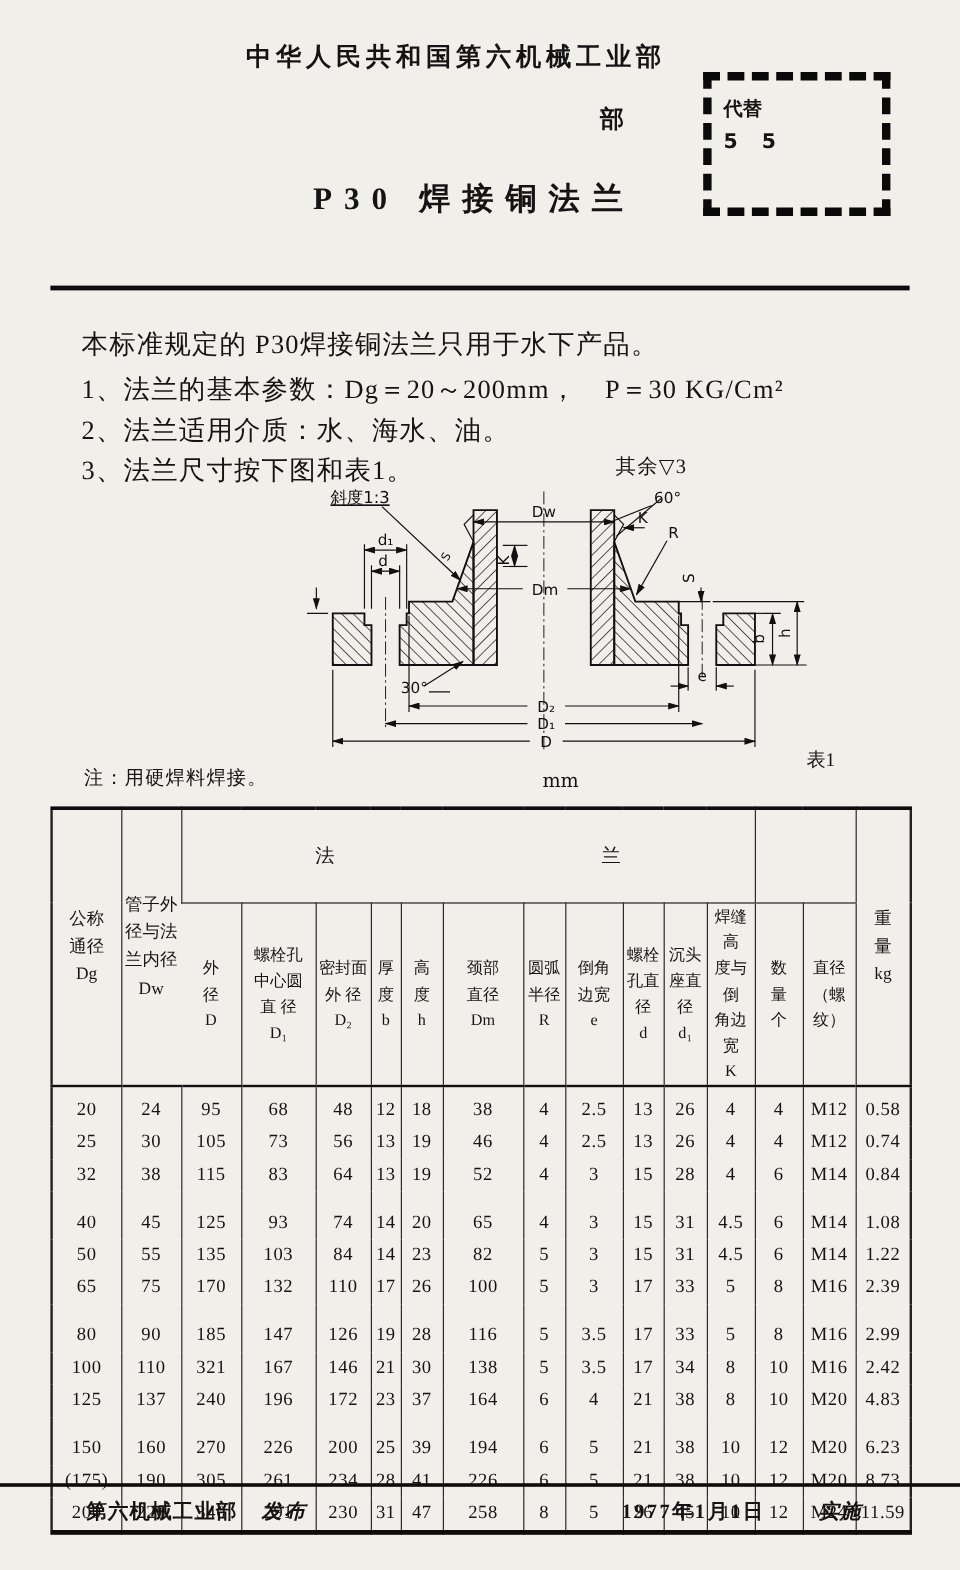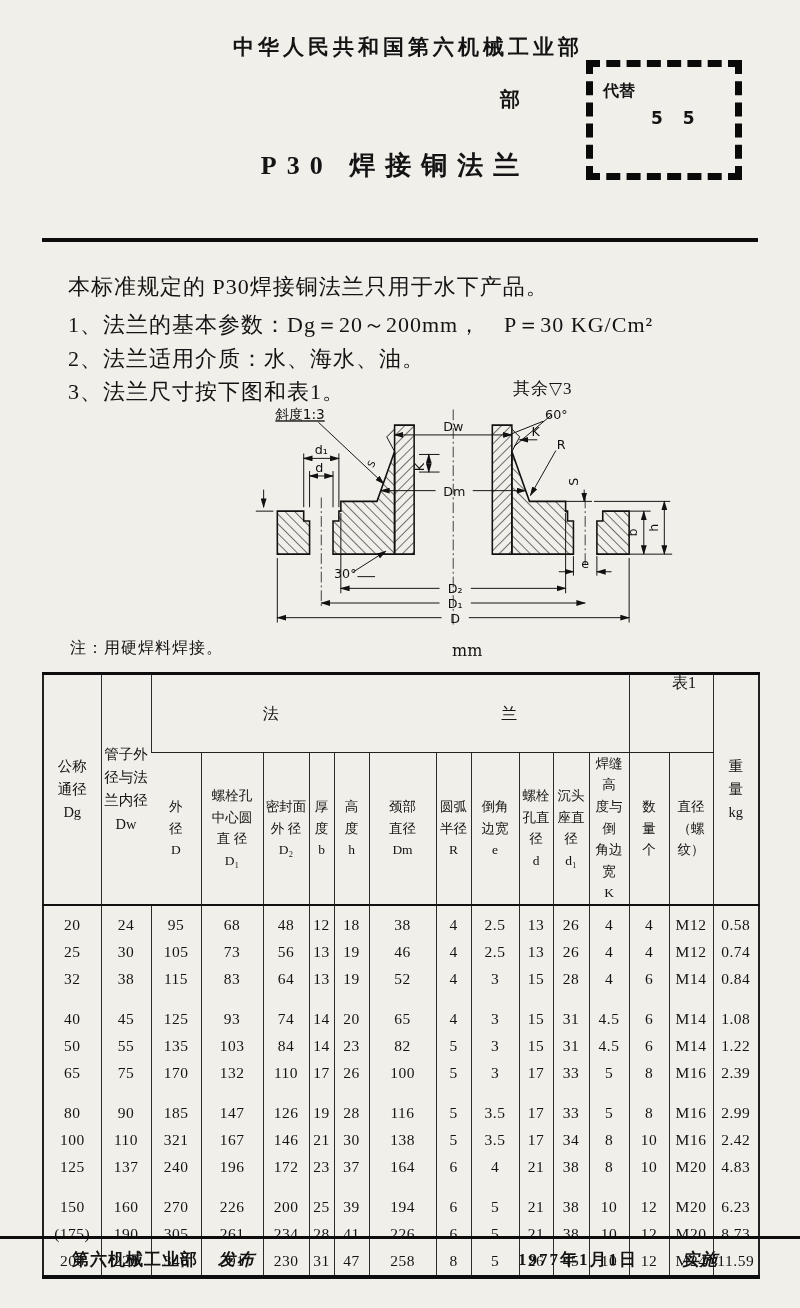--- a/index.html
+++ b/index.html
@@ -8,38 +8,38 @@
     background:#f1efea;
     font-family:"Liberation Serif","DejaVu Serif",serif;
     color:#141414;
     overflow:hidden;
   }
   .page { position:relative; width:800px; height:1308px; }
 
   
   .ministry {
     position:absolute; top:33px; left:0; width:760px;
-    text-align:center; font-size:21px; font-weight:bold; letter-spacing:4px;padding-left:28px;
+    text-align:center; font-size:21px; font-weight:bold; letter-spacing:4px;
   }
   .doc-type {
     position:absolute; top:86px; left:0; width:740px;
     text-align:right; font-size:20px; font-weight:bold; letter-spacing:34px; text-indent:34px;
   }
   .std-title {
     position:absolute; top:148px; left:0; width:790px;
     text-align:center; font-size:26px; font-weight:bold; letter-spacing:10px;
   }
   .stamp {
     position:absolute; left:586px; top:60px; width:156px; height:120px;
     box-sizing:border-box; border:7px dashed #0a0a0a;
     padding:8px 9px 4px 10px; background:#f1efea;
   }
   .stamp .code { font-size:19px; font-weight:bold; letter-spacing:3px; font-family:"DejaVu Sans",sans-serif; }
   .stamp .repl { font-size:16px; font-weight:bold; margin-top:6px; }
-  .stamp .repl-val { font-size:17px; font-weight:bold; margin-top:6px; margin-left:48px; letter-spacing:7px; font-family:"DejaVu Sans",sans-serif; }
+  .stamp .repl-val { font-size:17px; font-weight:bold; margin-top:6px; letter-spacing:7px; font-family:"DejaVu Sans",sans-serif; }
 
   .rule-top { position:absolute; left:42px; top:238px; width:716px; height:4px; background:#0d0d0d; }
 
   
   .intro p { position:absolute; margin:0; font-size:22px; letter-spacing:1px; white-space:nowrap; }
   .p1 { left:68px;  top:272px; }
   .p2 { left:68px;  top:310px; }
   .p3 { left:68px;  top:344px; }
   .p4 { left:68px;  top:377px; }
   .roughness { position:absolute; left:513px; top:377px; font-size:17px; letter-spacing:1px; }
@@ -49,21 +49,21 @@
   .figure svg { width:100%; height:100%; }
   .figure text { font-family:"DejaVu Sans",sans-serif; font-size:13px; fill:#111; }
   .figure .dim  { stroke:#111; stroke-width:1; fill:none; }
   .figure .body { stroke:#111; stroke-width:1.6; }
   .figure .cl   { stroke:#111; stroke-width:0.8; stroke-dasharray:11 3 2 3; fill:none; }
 
   
   .note-row span { position:absolute; font-size:16px; }
   .tbl-note { left:70px;  top:638px; letter-spacing:1px; }
   .tbl-unit { left:452px; top:641px; font-family:"DejaVu Serif",serif; }
-  .tbl-cap  { left:672px; top:673px; font-size:17px; }
+  .tbl-cap  { left:672px; top:623px; font-size:17px; }
 
   
   table.flange {
     position:absolute; left:42px; top:672px; width:716px;
     border-collapse:collapse; table-layout:fixed;
     border-top:3px solid #0d0d0d; border-bottom:4px solid #0d0d0d;
     border-left:2px solid #222; border-right:2px solid #222;
     font-size:15px;
   }
   col.c0{width:58px} col.c1{width:50px} col.c2{width:50px} col.c3{width:62px}

